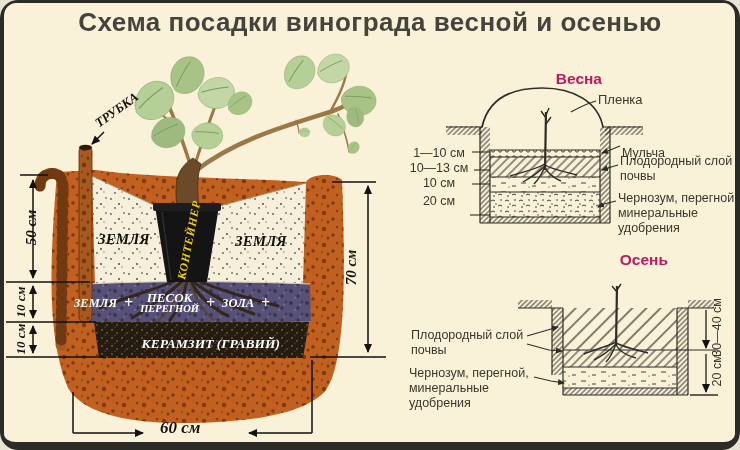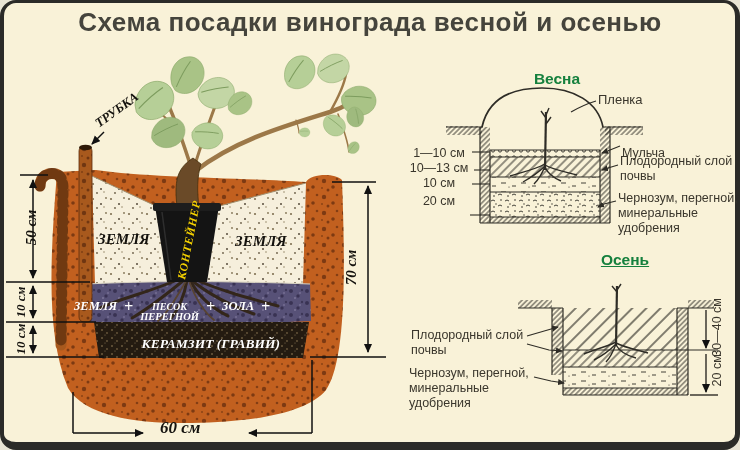--- a/index.html
+++ b/index.html
@@ -1,34 +1,34 @@
 <!DOCTYPE html>
 <html><head>
 <meta charset="utf-8">
 <style>
   html,body{margin:0;padding:0;background:#e8e4d4;}
   .stage{position:relative;width:740px;height:450px;overflow:hidden;
-         font-family:"Liberation Sans",sans-serif;}
+         font-family:"Liberation Sans",sans-serif;border-radius:18px;}
   .frame{position:absolute;inset:0;box-sizing:border-box;background:#f9f2d8;
          border-style:solid;border-color:#2b2b28;border-width:3px 5px 8px 4px;
          border-radius:16px;}
   svg.draw{position:absolute;left:0;top:0;z-index:1;}
   .lbl{position:absolute;z-index:2;}
   .title{left:0;right:0;top:7px;text-align:center;font-size:26px;font-weight:600;
          color:#45443c;letter-spacing:.5px;}
   .hand{font-family:"Liberation Serif",serif;font-style:italic;font-weight:bold;color:#14120e;}
   .diag{font-family:"Liberation Sans",sans-serif;color:#3a362c;font-size:12.5px;line-height:1.18;}
   .dimL{font-size:15px;}
   .rot90{transform:rotate(-90deg);text-align:center;}
   .white{color:#ffffff;}
-  .sec-title{font-weight:bold;font-size:15.5px;color:#15803d;text-align:center;}
+  .sec-title{font-weight:bold;font-size:15.5px;color:#be185d;text-align:right;}
   .mixrow{display:flex;align-items:center;gap:7px;font-size:12.5px;}
   .mixrow .plus{font-size:16px;line-height:1;}
   .mixstack{display:flex;flex-direction:column;align-items:center;line-height:.95;}
-  .mixstack .s1{font-size:10px;margin-top:10px;} .mixstack .s2{font-size:10.5px;}
+  .mixstack .s1{font-size:13px;} .mixstack .s2{font-size:10.5px;}
 </style>
 </head>
 <body>
 
 <div class="stage">
   <div class="frame"></div>
 
   <svg class="draw" width="740" height="450" viewBox="0 0 740 450">
     <defs>
       <marker id="ah" markerUnits="userSpaceOnUse" markerWidth="10" markerHeight="9" refX="8" refY="4" orient="auto">
@@ -317,18 +317,18 @@
   <div class="lbl sec-title" style="left:512px;top:70px;width:90px;">Весна</div>
   <div class="lbl diag" style="left:598px;top:92px;font-size:13px;">Пленка</div>
   <div class="lbl diag" style="left:405px;top:146px;width:68px;text-align:center;">1—10 см</div>
   <div class="lbl diag" style="left:405px;top:161px;width:68px;text-align:center;">10—13 см</div>
   <div class="lbl diag" style="left:405px;top:176px;width:68px;text-align:center;">10 см</div>
   <div class="lbl diag" style="left:405px;top:194px;width:68px;text-align:center;">20 см</div>
   <div class="lbl diag" style="left:622px;top:138px;margin-top:8px;">Мульча</div>
   <div class="lbl diag" style="left:620px;top:154px;width:120px;">Плодородный слой почвы</div>
   <div class="lbl diag" style="left:618px;top:191px;width:128px;">Чернозум, перегной, минеральные удобрения</div>
 
-  <div class="lbl sec-title" style="left:582px;top:251px;width:86px;text-decoration:underline;">Осень</div>
+  <div class="lbl sec-title" style="left:582px;top:251px;width:86px;">Осень</div>
   <div class="lbl diag" style="left:411px;top:328px;width:118px;">Плодородный слой почвы</div>
   <div class="lbl diag" style="left:409px;top:366px;width:132px;">Чернозум, перегной, минеральные удобрения</div>
   <div class="lbl diag rot90" style="left:672px;top:320px;width:90px;">30—40 см</div>
   <div class="lbl diag rot90" style="left:672px;top:363px;width:90px;">20 см</div>
 </div>
 
 </body></html>

